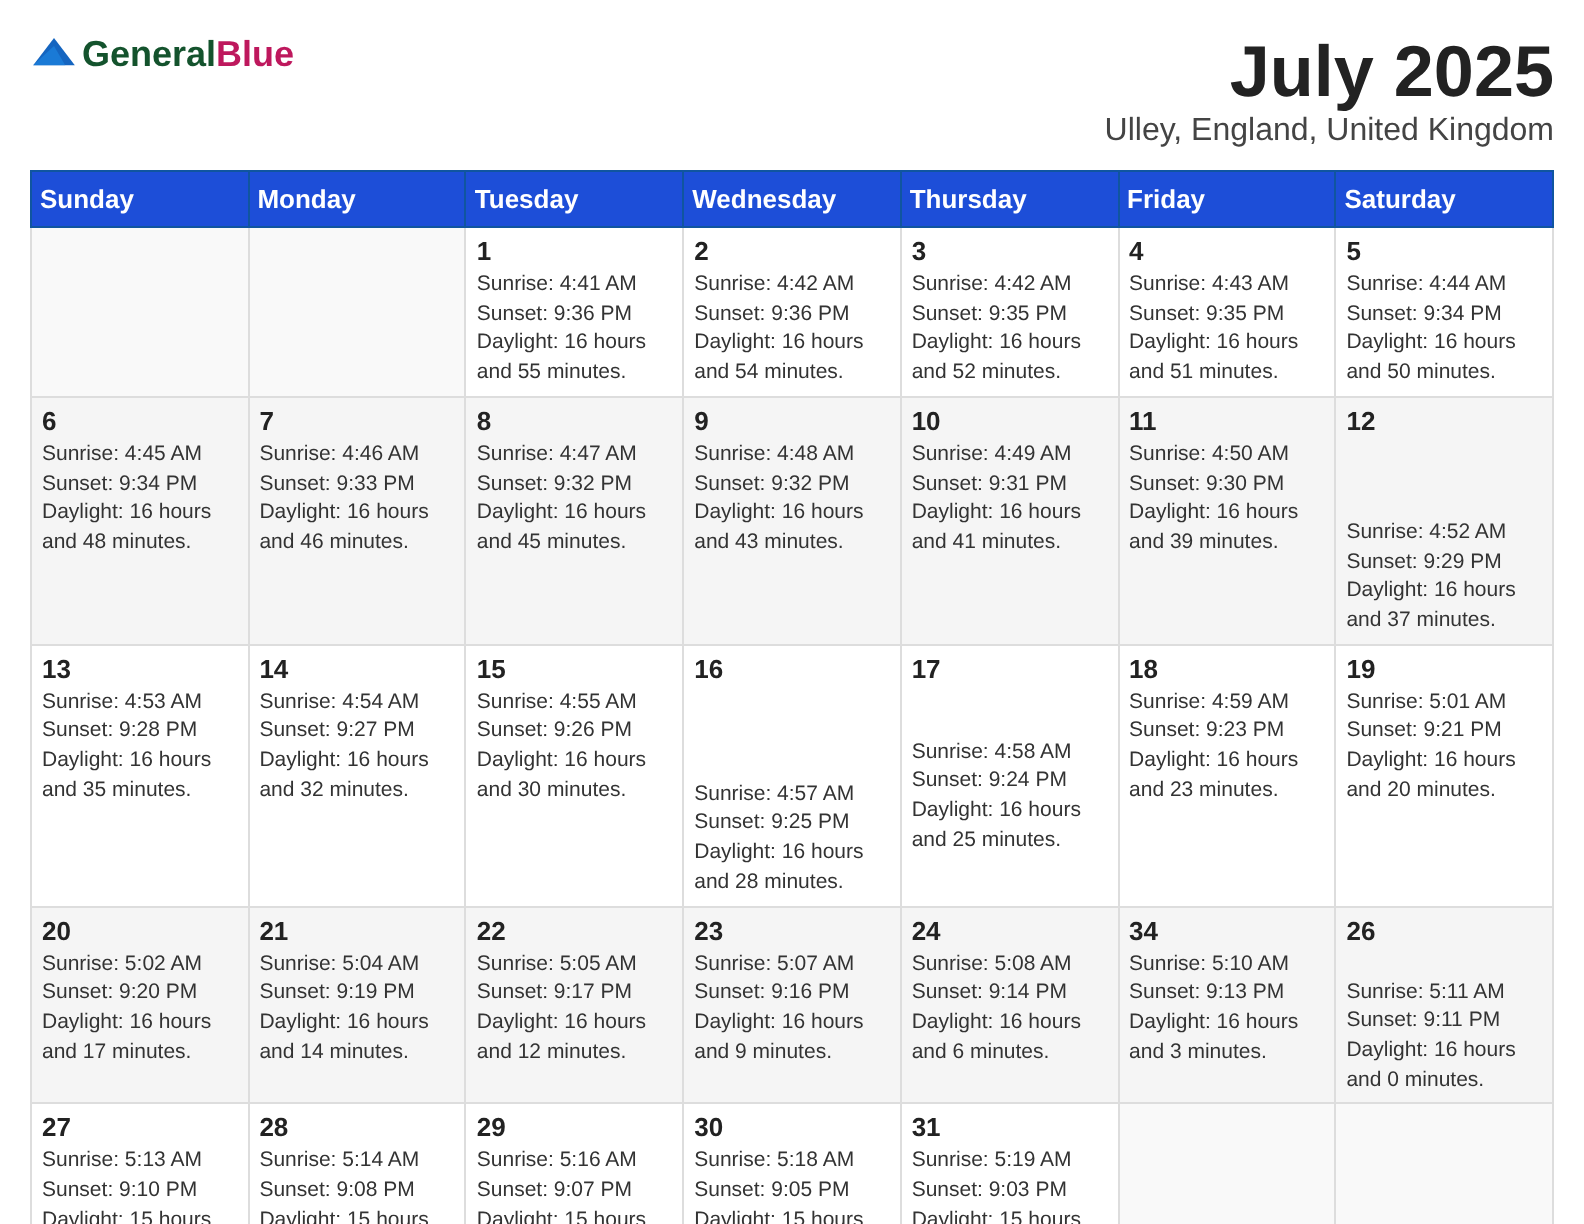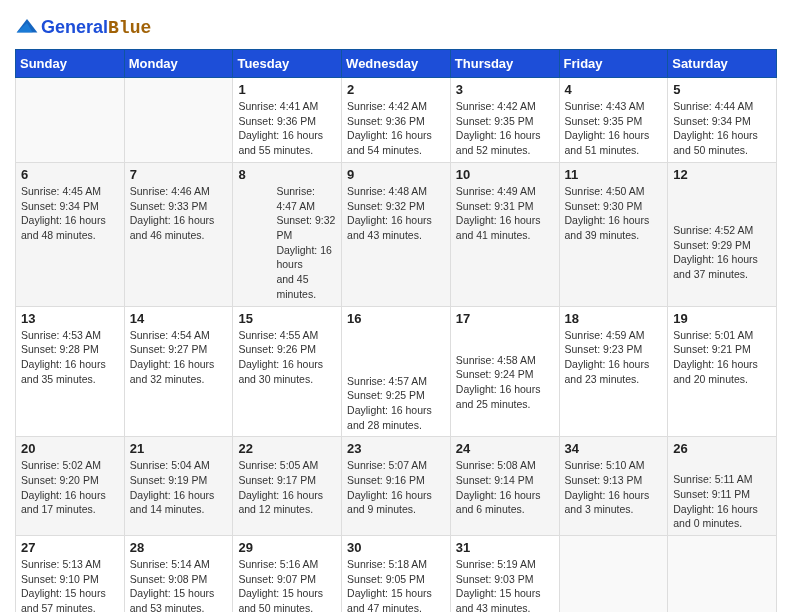--- a/index.html
+++ b/index.html
@@ -88,22 +88,26 @@
 </head>
 <body>
 
 <div class="header">
   <div class="logo">
     <svg class="logo-icon" viewBox="0 0 30 30" xmlns="http://www.w3.org/2000/svg">
       <polygon points="2,22 15,5 28,22" fill="#1565c0"></polygon>
       <polygon points="2,22 15,10 22,22" fill="#1e88e5" opacity="0.6"></polygon>
     </svg>
     <div>
-      <span style="font-size:18px;font-weight:bold;color:#1d4ed8;">General</span><span style="font-size:18px;font-weight:bold;color:#a16207;font-family:Liberation Mono, monospace;">Blue</span>
+      <span style="font-size:18px;font-weight:bold;color:#14532d;">General</span><span style="font-size:18px;font-weight:bold;color:#be185d;">Blue</span>
     </div>
+  </div>
+  <div class="title-block">
+    <div class="month-title">July 2025</div>
+    <div class="location">Ulley, England, United Kingdom</div>
   </div>
 </div>
 
 <table class="calendar">
   <thead>
     <tr>
       <th>Sunday</th>
       <th>Monday</th>
       <th>Tuesday</th>
       <th>Wednesday</th>
@@ -162,21 +166,21 @@
         </td>
         <td>
           <span class="day-number">7</span>
           <div class="day-info" style="white-space: pre-line;">Sunrise: 4:46 AM
 Sunset: 9:33 PM
 Daylight: 16 hours
 and 46 minutes.</div>
         </td>
         <td>
           <span class="day-number">8</span>
-          <div class="day-info" style="white-space: pre-line; margin-left: 38px;">Sunrise: 4:47 AM
+          <div class="day-info" style="white-space: pre-line;">Sunrise: 4:47 AM
 Sunset: 9:32 PM
 Daylight: 16 hours
 and 45 minutes.</div>
         </td>
         <td>
           <span class="day-number">9</span>
           <div class="day-info" style="white-space: pre-line;">Sunrise: 4:48 AM
 Sunset: 9:32 PM
 Daylight: 16 hours
 and 43 minutes.</div>

